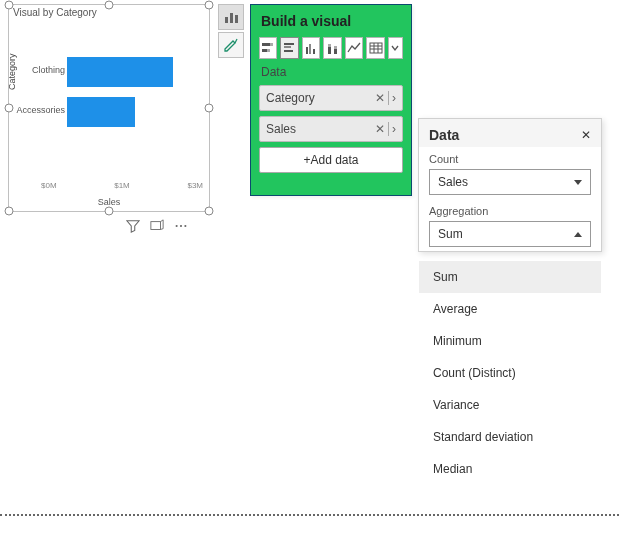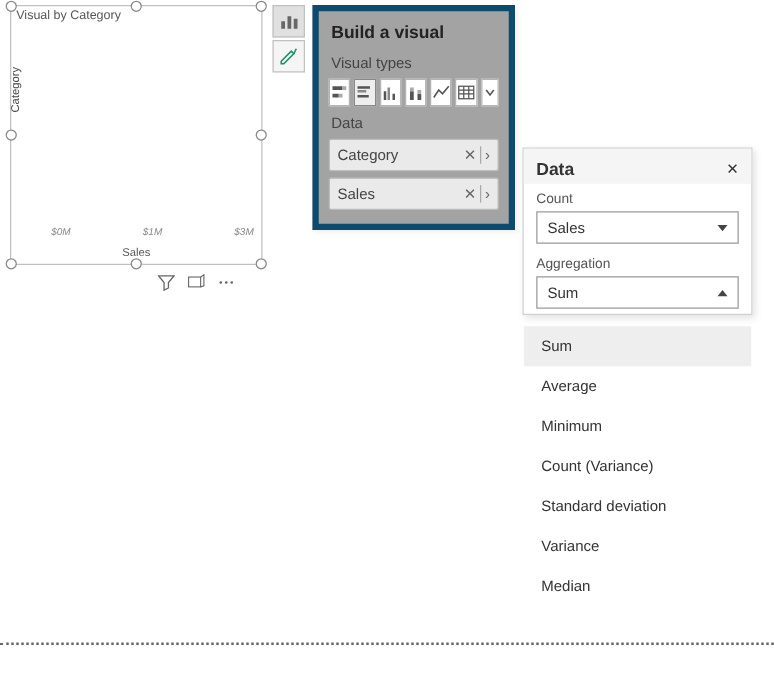--- a/index.html
+++ b/index.html
@@ -66,21 +66,20 @@
     }
     .x-axis {
       position: absolute;
       left: 32px;
       right: 6px;
       top: 176px;
       display: flex;
       justify-content: space-between;
       font-size: 8px;
       color: #888;
-      font-style: italic;
     }
     .x-axis-title {
       position: absolute;
       left: 0;
       right: 0;
       top: 192px;
       text-align: center;
       font-size: 9px;
       color: #555;
     }
@@ -121,24 +120,24 @@
       justify-content: center;
       margin-bottom: 2px;
     }
     .side-tool.active { background: #e0e0e0; }
     
     .build-panel {
       position: absolute;
       left: 250px;
       top: 4px;
       width: 162px;
-      border: 5px solid #0c4a6e;
-      background: #a3a3a3;
+      border: 1px solid #0c4a6e;
+      background: #22c55e;
       box-shadow: 2px 2px 3px rgba(0,0,0,0.05);
-      padding-bottom: 4px;
+      padding-bottom: 20px;
     }
     .panel-title {
       font-size: 14px;
       font-weight: 600;
       padding: 8px 10px 6px;
       color: #222;
     }
     .panel-label {
       font-size: 12px;
       padding: 4px 10px;
@@ -275,20 +274,26 @@
 
     svg { display: block; }
   </style>
 </head>
 <body>
 
 <div class="chart-visual">
   <div class="chart-title">Visual by Category</div>
   <div class="y-axis-label">Category</div>
 
+  <div class="chart-plot">
+    <div class="bar-label" style="left:-26px; top:20px;">Clothing</div>
+    <div class="bar" style="left:26px; top:12px; width:106px;"></div>
+    <div class="bar-label" style="left:-26px; top:60px;">Accessories</div>
+    <div class="bar" style="left:26px; top:52px; width:68px;"></div>
+  </div>
 
   <div class="x-axis">
     <span>$0M</span>
     <span>$1M</span>
     <span>$3M</span>
   </div>
   <div class="x-axis-title">Sales</div>
 
   <div class="handle" style="left:0%; top:0%;"></div>
   <div class="handle" style="left:50%; top:0%;"></div>
@@ -332,21 +337,20 @@
   <div class="side-tool">
     <svg width="16" height="16" viewBox="0 0 16 16">
         <path d="M2 12 L10 4 L12 6 L4 14 L2 14 Z" fill="none" stroke="#1d8f6b" stroke-width="1.3"></path>
         <path d="M12 6 L14 2" stroke="#1d8f6b" stroke-width="1.3"></path>
       </svg>
   </div>
 </div>
 
 <div class="build-panel">
   <div class="panel-title">Build a visual</div>
-  <div class="panel-label">Visual types</div>
   <div class="visual-types">
     <div class="vt">
         <svg width="14" height="14">
           <rect x="1" y="2" width="8" height="3" fill="#555"></rect>
           <rect x="9" y="2" width="3" height="3" fill="#aaa"></rect>
           <rect x="1" y="8" width="5" height="3" fill="#555"></rect>
           <rect x="6" y="8" width="3" height="3" fill="#aaa"></rect>
         </svg>
       </div>
     <div class="vt sel">
@@ -402,20 +406,23 @@
       </span>
     </div>
     <div class="pill">
       <span class="pill-label">Sales</span>
       <span class="pill-actions">
         <span>✕</span>
         <span class="div"></span>
         <span>›</span>
       </span>
     </div>
+    <div class="add-data">
+      <span>+Add data</span>
+    </div>
   </div>
 </div>
 
 <div class="data-popup">
   <div class="data-header">
     <span class="ttl">Data</span>
     <span>✕</span>
   </div>
   <div class="dd-label">Count</div>
   <div class="dropdown">
@@ -424,20 +431,20 @@
   </div>
   <div class="dd-label">Aggregation</div>
   <div class="dropdown open">
     <span>Sum</span>
     <span class="caret"></span>
   </div>
   <div class="dropdown-list">
     <div class="option sel">Sum</div>
     <div class="option">Average</div>
     <div class="option">Minimum</div>
-    <div class="option">Count (Variance)</div>
+    <div class="option">Count (Distinct)</div>
+    <div class="option">Variance</div>
     <div class="option">Standard deviation</div>
-    <div class="option">Variance</div>
     <div class="option">Median</div>
   </div>
 </div>
 
 <div class="dotted-line"></div>
 
 </body></html>

